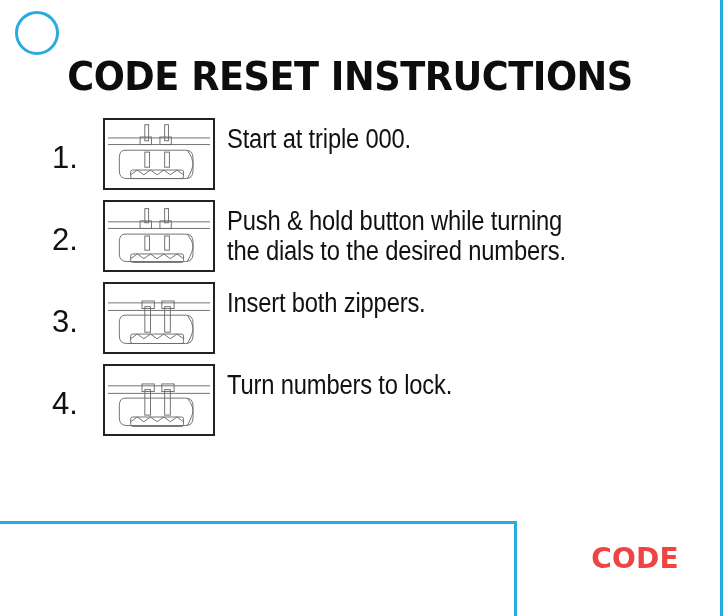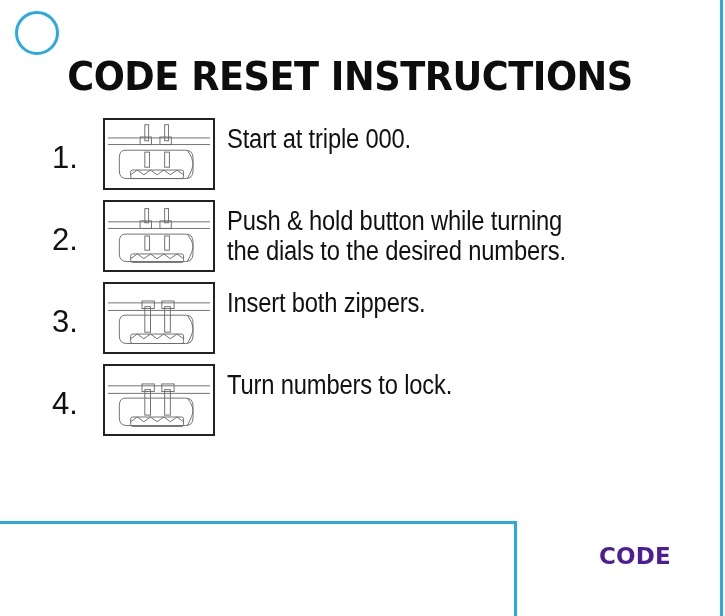--- a/index.html
+++ b/index.html
@@ -126,23 +126,23 @@
 
   
   .brand {
     position: absolute;
     left: 560px;
     top: 545px;
     width: 150px;
     text-align: center;
     font-family: "DejaVu Sans", sans-serif;
     font-weight: bold;
-    font-size: 23px;
+    font-size: 28px;
     line-height: 1.02;
-    color: #4c1d95;
+    color: #ef4444;
     letter-spacing: 0.2px;
   }
   .brand div { display: block; }
 </style>
 </head>
 <body>
 
 <div id="page">
 
   <div class="tag-hole"></div>

